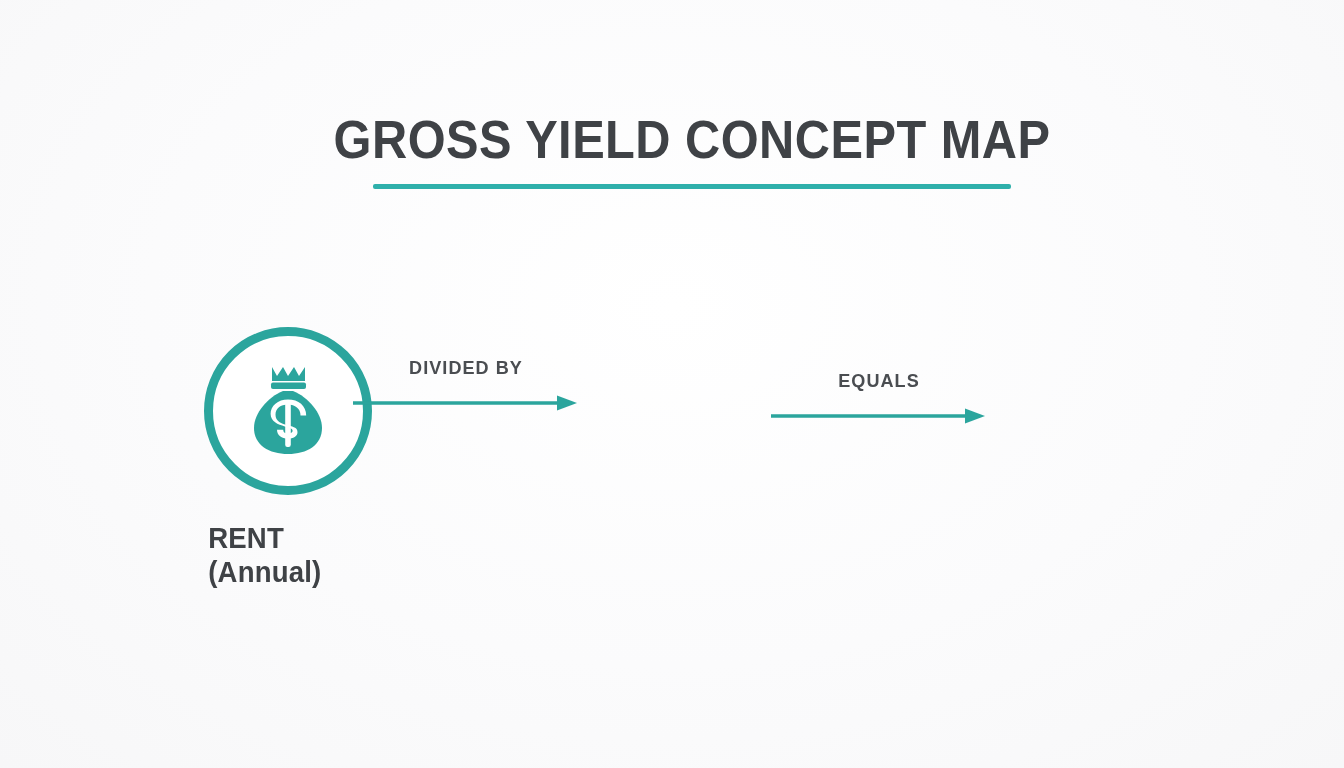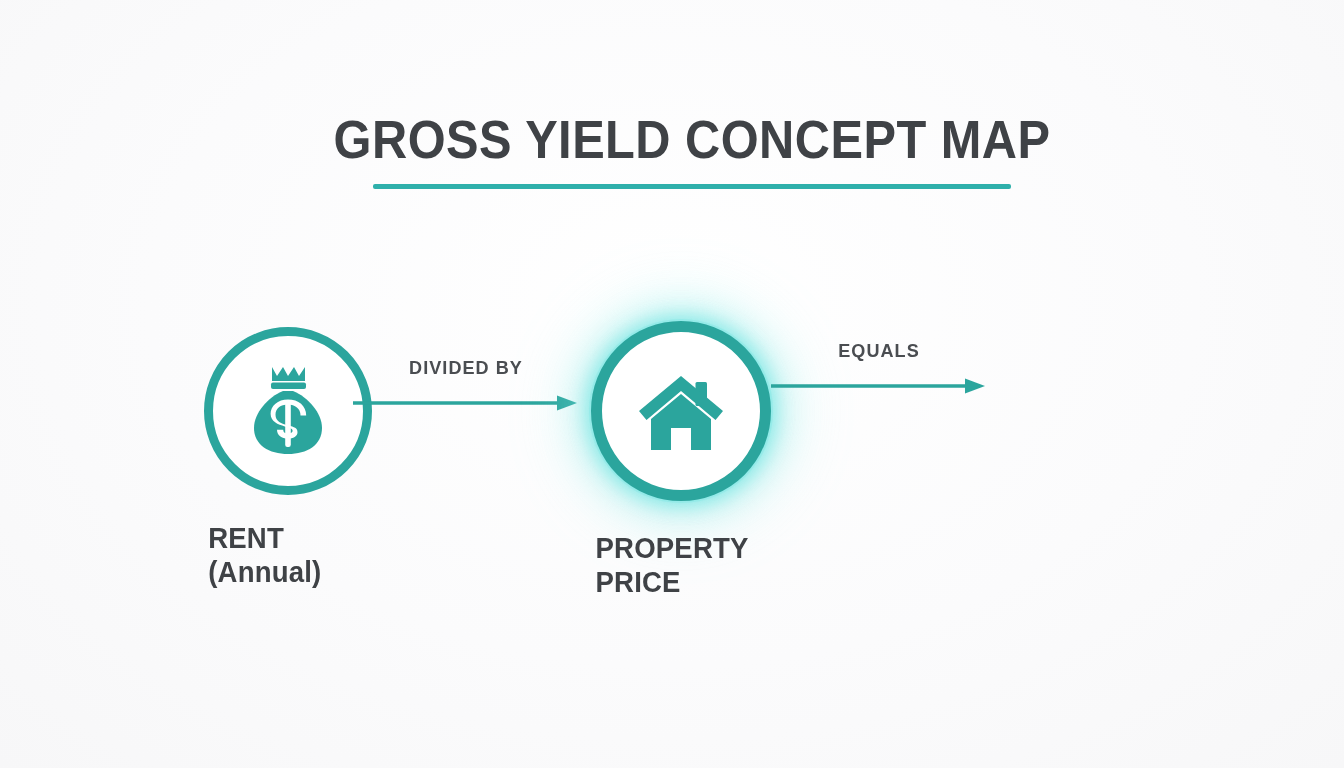--- a/index.html
+++ b/index.html
@@ -117,21 +117,21 @@
   .node-yield .caption { width: 168px; }
 
   
   .connector {
     position: absolute;
     height: 40px;
   }
   .connector svg { display: block; }
 
   .conn-1 { left: 353px; top: 391px; }
-  .conn-2 { left: 771px; top: 374px; }
+  .conn-2 { left: 771px; top: 404px; }
 
   .conn-label {
     position: absolute;
     top: -34px;
     left: 0;
     width: 100%;
     text-align: center;
     font-family: "Liberation Sans Narrow", "Liberation Sans", sans-serif;
     font-size: 19px;
     font-weight: 700;
@@ -180,36 +180,20 @@
   </div>
 
   <div class="connector conn-1">
     <div class="conn-label">DIVIDED BY</div>
     <svg width="226" height="24" viewBox="0 0 226 24" aria-hidden="true">
       <line x1="0" y1="12" x2="206" y2="12" stroke="#2ba59d" stroke-width="3.4"></line>
       <polygon points="204,4.5 224,12 204,19.5" fill="#2ba59d"></polygon>
     </svg>
   </div>
 
-  <div class="node node-price">
-    <div class="circle">
-      <span>
-        <svg class="icon-svg" width="92" height="82" viewBox="0 0 92 82" aria-hidden="true">
-
-          <rect x="60.5" y="12" width="11.5" height="24" rx="1.5" fill="#2ba59d"></rect>
-
-          <path d="M46 6 L88 41 L80.5 50 L46 21 L11.5 50 L4 41 Z" fill="#2ba59d"></path>
-
-          <path d="M46 24 L76 49 L76 80 L56 80 L56 58 L36 58 L36 80 L16 80 L16 49 Z" fill="#2ba59d"></path>
-        </svg>
-      </span>
-    </div>
-    <div class="caption">PROPERTY
-PRICE</div>
-  </div>
 
   <div class="connector conn-2">
     <div class="conn-label">EQUALS</div>
     <svg width="216" height="24" viewBox="0 0 216 24" aria-hidden="true">
       <line x1="0" y1="12" x2="196" y2="12" stroke="#2ba59d" stroke-width="3.4"></line>
       <polygon points="194,4.5 214,12 194,19.5" fill="#2ba59d"></polygon>
     </svg>
   </div>
 
 

